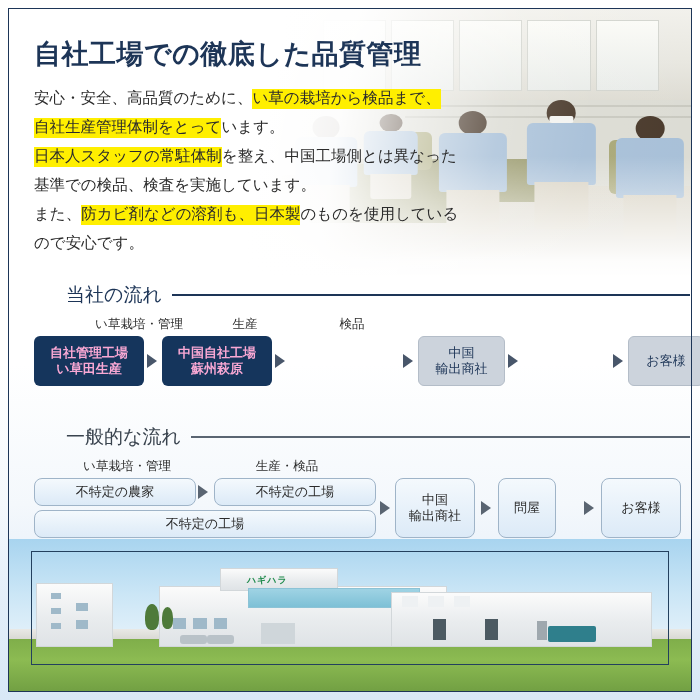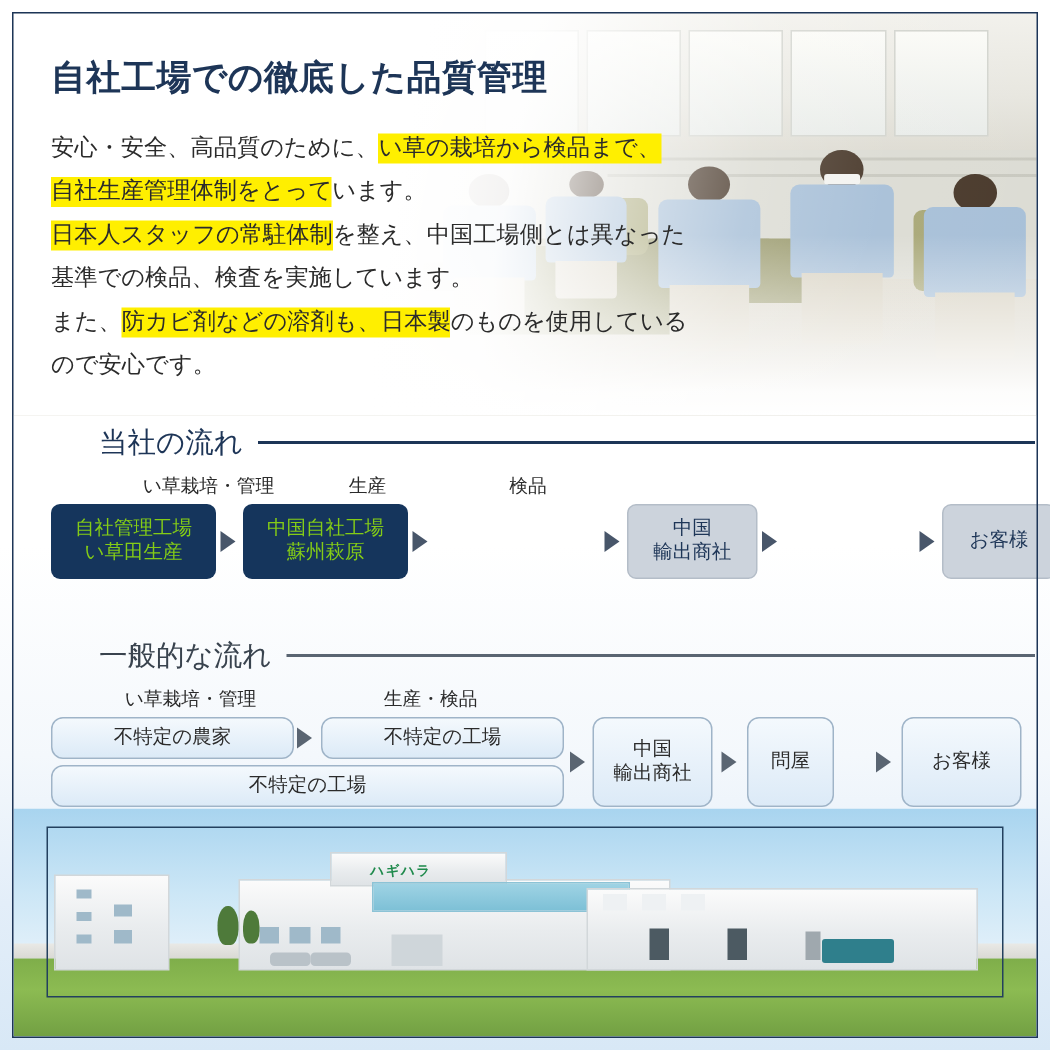--- a/index.html
+++ b/index.html
@@ -60,21 +60,21 @@
     background:linear-gradient(180deg,
       rgba(255,255,255,0) 55%,
       rgba(255,255,255,0.55) 78%,
       rgba(255,255,255,0.95) 94%,
       rgba(255,255,255,1) 100%);
   }
 
   
   .headline{
     position:absolute;left:34px;top:36px;z-index:10;
-    font-size:23px;font-weight:bold;color:#1d3557;letter-spacing:.5px;
+    font-size:27px;font-weight:bold;color:#1d3557;letter-spacing:.5px;
     white-space:nowrap;
   }
   .body-copy{position:absolute;left:34px;top:88px;z-index:10;}
   .body-line{
     font-size:15.5px;color:#2b2b2b;line-height:1;height:22px;
     margin-bottom:7px;white-space:nowrap;display:flex;align-items:center;
   }
   .hl{background:#ffef00;padding:2px 0;}
 
   
@@ -88,21 +88,21 @@
   .cap-row{position:relative;height:18px;margin-top:8px;}
   .cap{position:absolute;font-size:12.5px;color:#2b2b2b;white-space:nowrap;
     text-align:left;transform:translateX(-50%);}
 
   .flow{position:relative;margin-top:2px;height:52px;}
   .node{
     position:absolute;top:0;height:50px;border-radius:6px;
     display:flex;flex-direction:column;align-items:center;justify-content:center;
     font-size:13px;line-height:1.22;text-align:center;box-sizing:border-box;
   }
-  .node.navy{background:#15355c;color:#84cc16;font-weight:normal;}
+  .node.navy{background:#15355c;color:#f9a8d4;font-weight:bold;}
   .node.gray{background:#ccd3dc;color:#1d3557;border:1px solid #b4bdc8;}
   .arrow{
     position:absolute;width:0;height:0;
     border-top:7px solid transparent;border-bottom:7px solid transparent;
     border-left:10px solid #5a6572;
   }
   .arrow.navy-a{border-left-color:#48566a;}
 
   .gflow{position:relative;margin-top:2px;height:68px;}
   .gnode{

